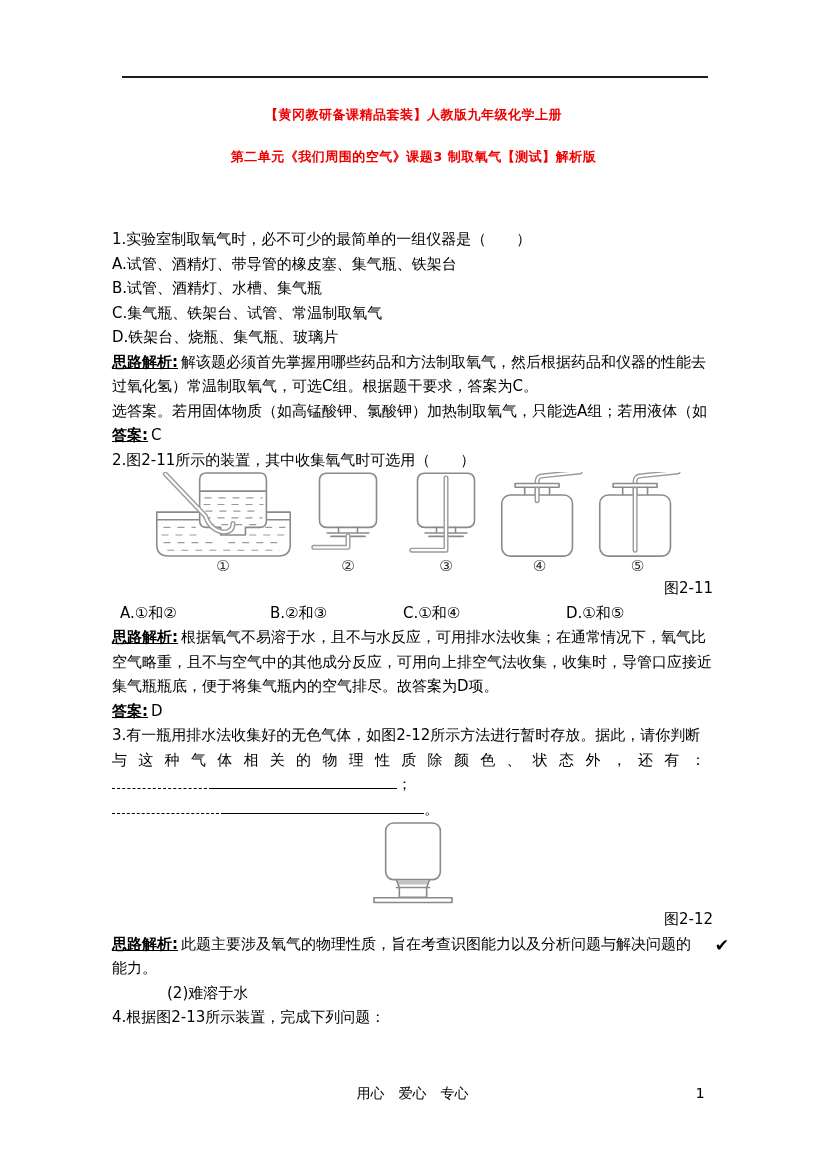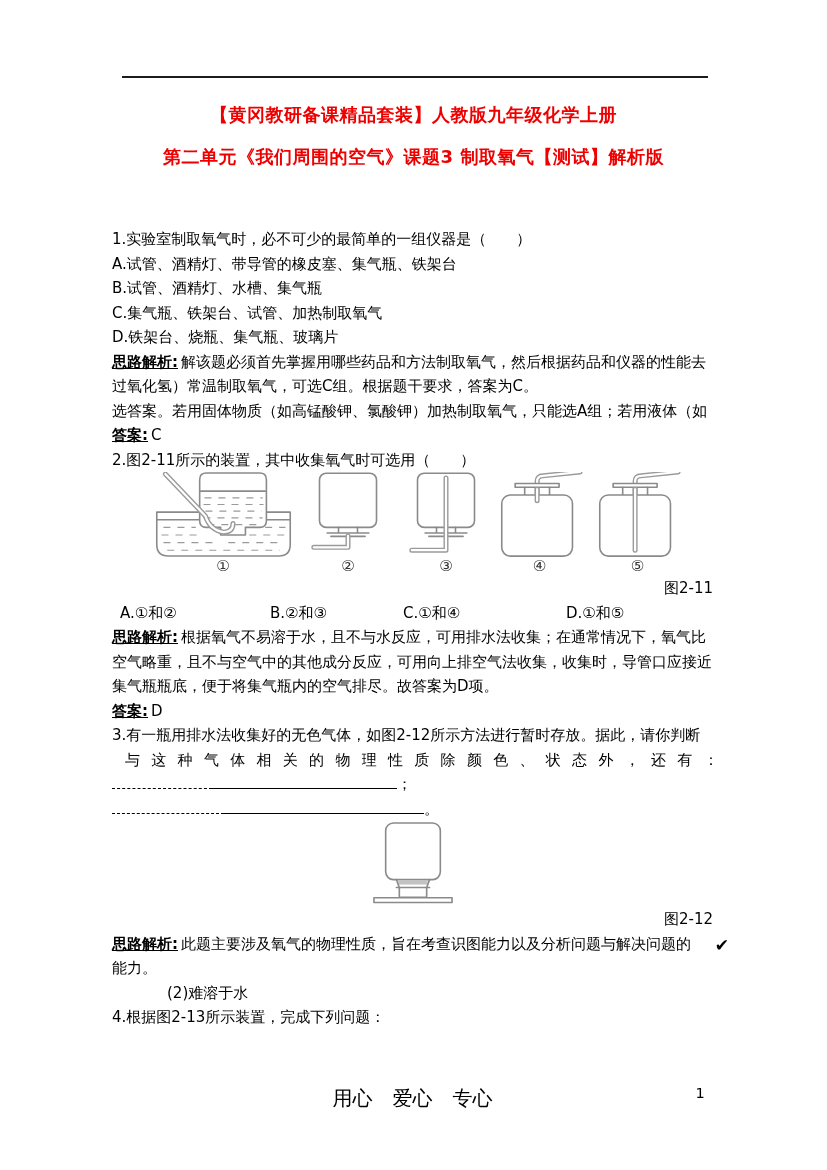--- a/index.html
+++ b/index.html
@@ -3,21 +3,21 @@
 <meta charset="utf-8">
 <style>
   html,body { margin:0; padding:0; background:#fff; }
   .page {
     position:relative; width:827px; height:1170px; background:#ffffff;
     font-family:"DejaVu Sans", sans-serif; color:#000; overflow:hidden;
   }
   .rule { position:absolute; left:122px; top:76px; width:586px; height:2px; background:#1c1c1c; }
   .title {
     position:absolute; left:0; width:827px; text-align:center;
-    font-weight:bold; font-size:18px; line-height:22px; letter-spacing:0.5px;
+    font-weight:bold; font-size:13px; line-height:22px; letter-spacing:0.5px;
   }
   .title1 { top:104px; }
   .title2 { top:146px; }
   .content {
     position:absolute; left:112px; top:227px; width:601px;
     font-size:15px; line-height:24.5px;
   }
   .content .line { white-space:nowrap; height:24.5px; }
   .lbl { font-weight:bold; margin-right:3px;text-decoration:underline; }
   
@@ -28,31 +28,31 @@
   .c2 { left:196px; width:80px; }
   .c3 { left:294px; width:80px; }
   .c4 { left:380px; width:95px; }
   .c5 { left:478px; width:95px; }
   .figcaption { text-align:right; height:24.5px; white-space:nowrap; }
   
   .optrow { position:relative; height:24.5px; }
   .optrow span { position:absolute; top:0; white-space:nowrap; }
   .o1 { left:8px; } .o2 { left:158px; } .o3 { left:291px; } .o4 { left:454px; }
   
-  .spread { letter-spacing:11.3px; white-space:nowrap; height:24.5px;margin-left:13px; }
+  .spread { letter-spacing:11.3px; white-space:nowrap; height:24.5px; }
   .blank { height:24.5px; white-space:nowrap; }
   .blank .dash  { display:inline-block; width:100px; height:15px; border-bottom:1.5px dashed #000; }
   .blank .solid { display:inline-block; width:185px; height:15px; border-bottom:1.5px solid #000; }
   .blank.b2 .dash { width:112px; } .blank.b2 .solid { width:200px; }
   .fig212 { height:110.5px; text-align:center; }
   .rel { position:relative; }
   .check { position:absolute; right:-16px; top:1px; font-size:17px; font-weight:bold; color:#000; }
   .ans2 { padding-left:55px; }
   
-  .footer-motto { position:absolute; left:112px; top:1085px; width:601px; text-align:center; font-size:20px; }
+  .footer-motto { position:absolute; left:112px; top:1085px; width:601px; text-align:center; font-size:14px; }
   .pagenum { position:absolute; left:688px; top:1085px; width:24px; text-align:center; font-size:14.5px; }
   svg { display:block; margin:0 auto; }
   svg * { vector-effect:non-scaling-stroke; }
   .fg { stroke:var(--figstroke,#8a8a8a); stroke-width:1.6; fill:none; stroke-linejoin:round; stroke-linecap:round; }
   .fgf { stroke:var(--figstroke,#8a8a8a); stroke-width:1.6; fill:#ffffff; stroke-linejoin:round; }
   .tube-o { stroke:#9a9a9a; stroke-width:5; fill:none; stroke-linejoin:round; stroke-linecap:round; }
   .tube-i { stroke:#ffffff; stroke-width:2.2; fill:none; stroke-linejoin:round; stroke-linecap:round; }
   .dashes { stroke:#9a9a9a; stroke-width:1.2; fill:none; stroke-dasharray:7 7; }
 </style>
 </head>
@@ -63,21 +63,21 @@
   <div class="rule"></div>
 
   <div class="title title1" style="color: rgb(238, 0, 0);">【黄冈教研备课精品套装】人教版九年级化学上册</div>
   <div class="title title2" style="color: rgb(238, 0, 0);">第二单元《我们周围的空气》课题3 制取氧气【测试】解析版</div>
 
   <div class="content">
 
     <div class="line">1.实验室制取氧气时，必不可少的最简单的一组仪器是（　　）</div>
     <div class="line">A.试管、酒精灯、带导管的橡皮塞、集气瓶、铁架台</div>
     <div class="line">B.试管、酒精灯、水槽、集气瓶</div>
-    <div class="line">C.集气瓶、铁架台、试管、加热制取氧气</div>
+    <div class="line">C.集气瓶、铁架台、试管、常温制取氧气</div>
     <div class="line">D.铁架台、烧瓶、集气瓶、玻璃片</div>
     <div class="line">
       <span class="lbl">思路解析:</span><span>解该题必须首先掌握用哪些药品和方法制取氧气，然后根据药品和仪器的性能去</span>
     </div>
     <div class="line">过氧化氢）常温制取氧气，可选C组。根据题干要求，答案为C。</div>
     <div class="line">选答案。若用固体物质（如高锰酸钾、氯酸钾）加热制取氧气，只能选A组；若用液体（如</div>
     <div class="line">
       <span class="lbl">答案:</span><span>C</span>
     </div>
 

